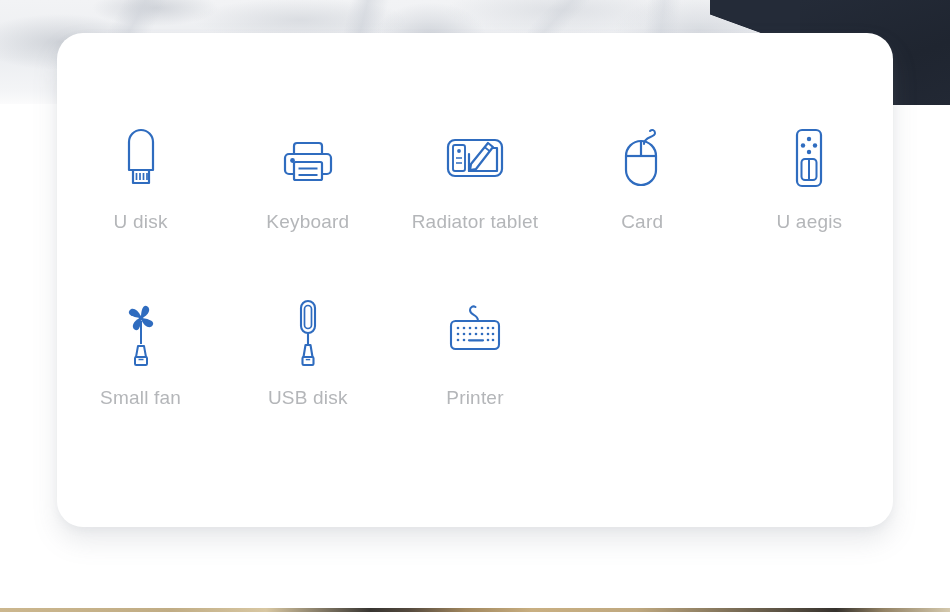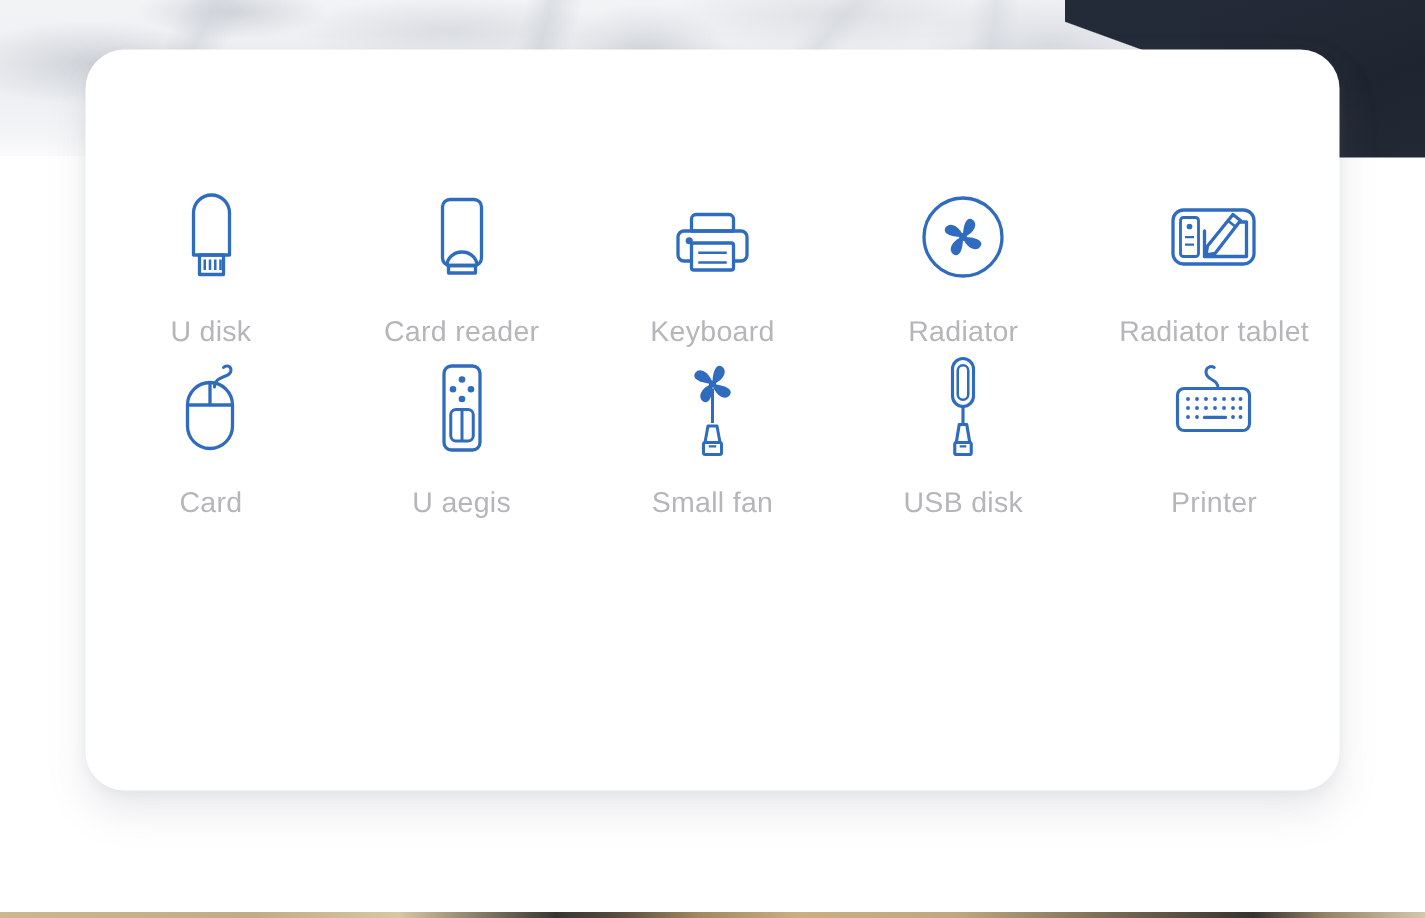--- a/index.html
+++ b/index.html
@@ -94,20 +94,21 @@
     box-shadow: 0 14px 26px rgba(120,126,138,0.16), 0 3px 8px rgba(120,126,138,0.07);
   }
 
   .grid {
     position: absolute;
     left: 0;
     top: 86px;
     width: 836px;
     display: grid;
     grid-template-columns: repeat(5, 1fr);
+    row-gap: 62px;
   }
 
   .cell {
     display: flex;
     flex-direction: column;
     align-items: center;
   }
   .icon-box {
     height: 78px;
     display: flex;
@@ -145,59 +146,34 @@
         <div class="icon-box">
           <svg width="44" height="64" viewBox="0 0 44 64" fill="none" stroke="#2f6cbf" stroke-width="2.2">
             <path d="M10 44 V16 a12 12 0 0 1 24 0 V44 Z" stroke-linejoin="round"></path>
             <path d="M14 44 h16 v13 h-16 Z" stroke-linejoin="round"></path>
             <path d="M17.5 47 v7 M21 47 v7 M24.5 47 v7 M28 47 v7" stroke-width="1.7"></path>
           </svg>
         </div>
         <div class="cell-label">U disk</div>
       </div>
 
-      <div class="cell">
-        <div class="icon-box">
-          <svg width="46" height="64" viewBox="0 0 46 64" fill="none" stroke="#2f6cbf" stroke-width="2.2">
-            <rect x="10" y="7" width="26" height="44" rx="5"></rect>
-            <path d="M13 51 a10 9 0 0 1 20 0"></path>
-            <path d="M14 51 h18 v5 h-18 Z" stroke-linejoin="round"></path>
-          </svg>
-        </div>
-        <div class="cell-label">Card reader</div>
-      </div>
 
       <div class="cell">
         <div class="icon-box">
           <svg width="58" height="58" viewBox="0 0 58 58" fill="none" stroke="#2f6cbf" stroke-width="2.2">
             <path d="M15 17 a3 3 0 0 1 3 -3 h22 a3 3 0 0 1 3 3 v8 H15 Z" stroke-linejoin="round"></path>
             <rect x="6" y="25" width="46" height="20" rx="4"></rect>
             <circle cx="13.5" cy="31.5" r="2.4" fill="#2f6cbf" stroke="none"></circle>
             <rect x="15" y="33" width="28" height="18" rx="1.5" fill="#ffffff"></rect>
             <path d="M19.5 39.5 h19 M19.5 46 h19" stroke-width="1.8"></path>
           </svg>
         </div>
         <div class="cell-label">Keyboard</div>
       </div>
 
-      <div class="cell">
-        <div class="icon-box">
-          <svg width="58" height="58" viewBox="0 0 58 58" fill="none">
-            <circle cx="29" cy="29" r="26" stroke="#2f6cbf" stroke-width="2.2" fill="none"></circle>
-            <g fill="#2f6cbf">
-              <path d="M29 28 C26 21 20 19 17.5 22.5 C15 26 19.5 29 28.5 29 Z"></path>
-              <path d="M30 29 C37 26 39 20 35.5 17.5 C32 15 29 19.5 29 28.5 Z"></path>
-              <path d="M29 30 C32 37 38 39 40.5 35.5 C43 32 38.5 29 29.5 29 Z"></path>
-              <path d="M28 29 C21 32 19 38 22.5 40.5 C26 43 29 38.5 29 29.5 Z"></path>
-              <circle cx="29" cy="29" r="2.6"></circle>
-            </g>
-          </svg>
-        </div>
-        <div class="cell-label">Radiator</div>
-      </div>
 
       <div class="cell">
         <div class="icon-box">
           <svg width="62" height="52" viewBox="0 0 62 52" fill="none" stroke="#2f6cbf" stroke-width="2.2">
             <rect x="4" y="8" width="54" height="36" rx="7"></rect>
             <rect x="9" y="13" width="12" height="26" rx="2" stroke-width="1.9"></rect>
             <circle cx="15" cy="19" r="1.9" fill="#2f6cbf" stroke="none"></circle>
             <path d="M12 26 h6 M12 31 h6" stroke-width="1.5"></path>
             <path d="M25 39 h28 V16 h-12" stroke-linejoin="round" stroke-linecap="round"></path>
             <path d="M25 39 V22" stroke-linecap="round"></path>

